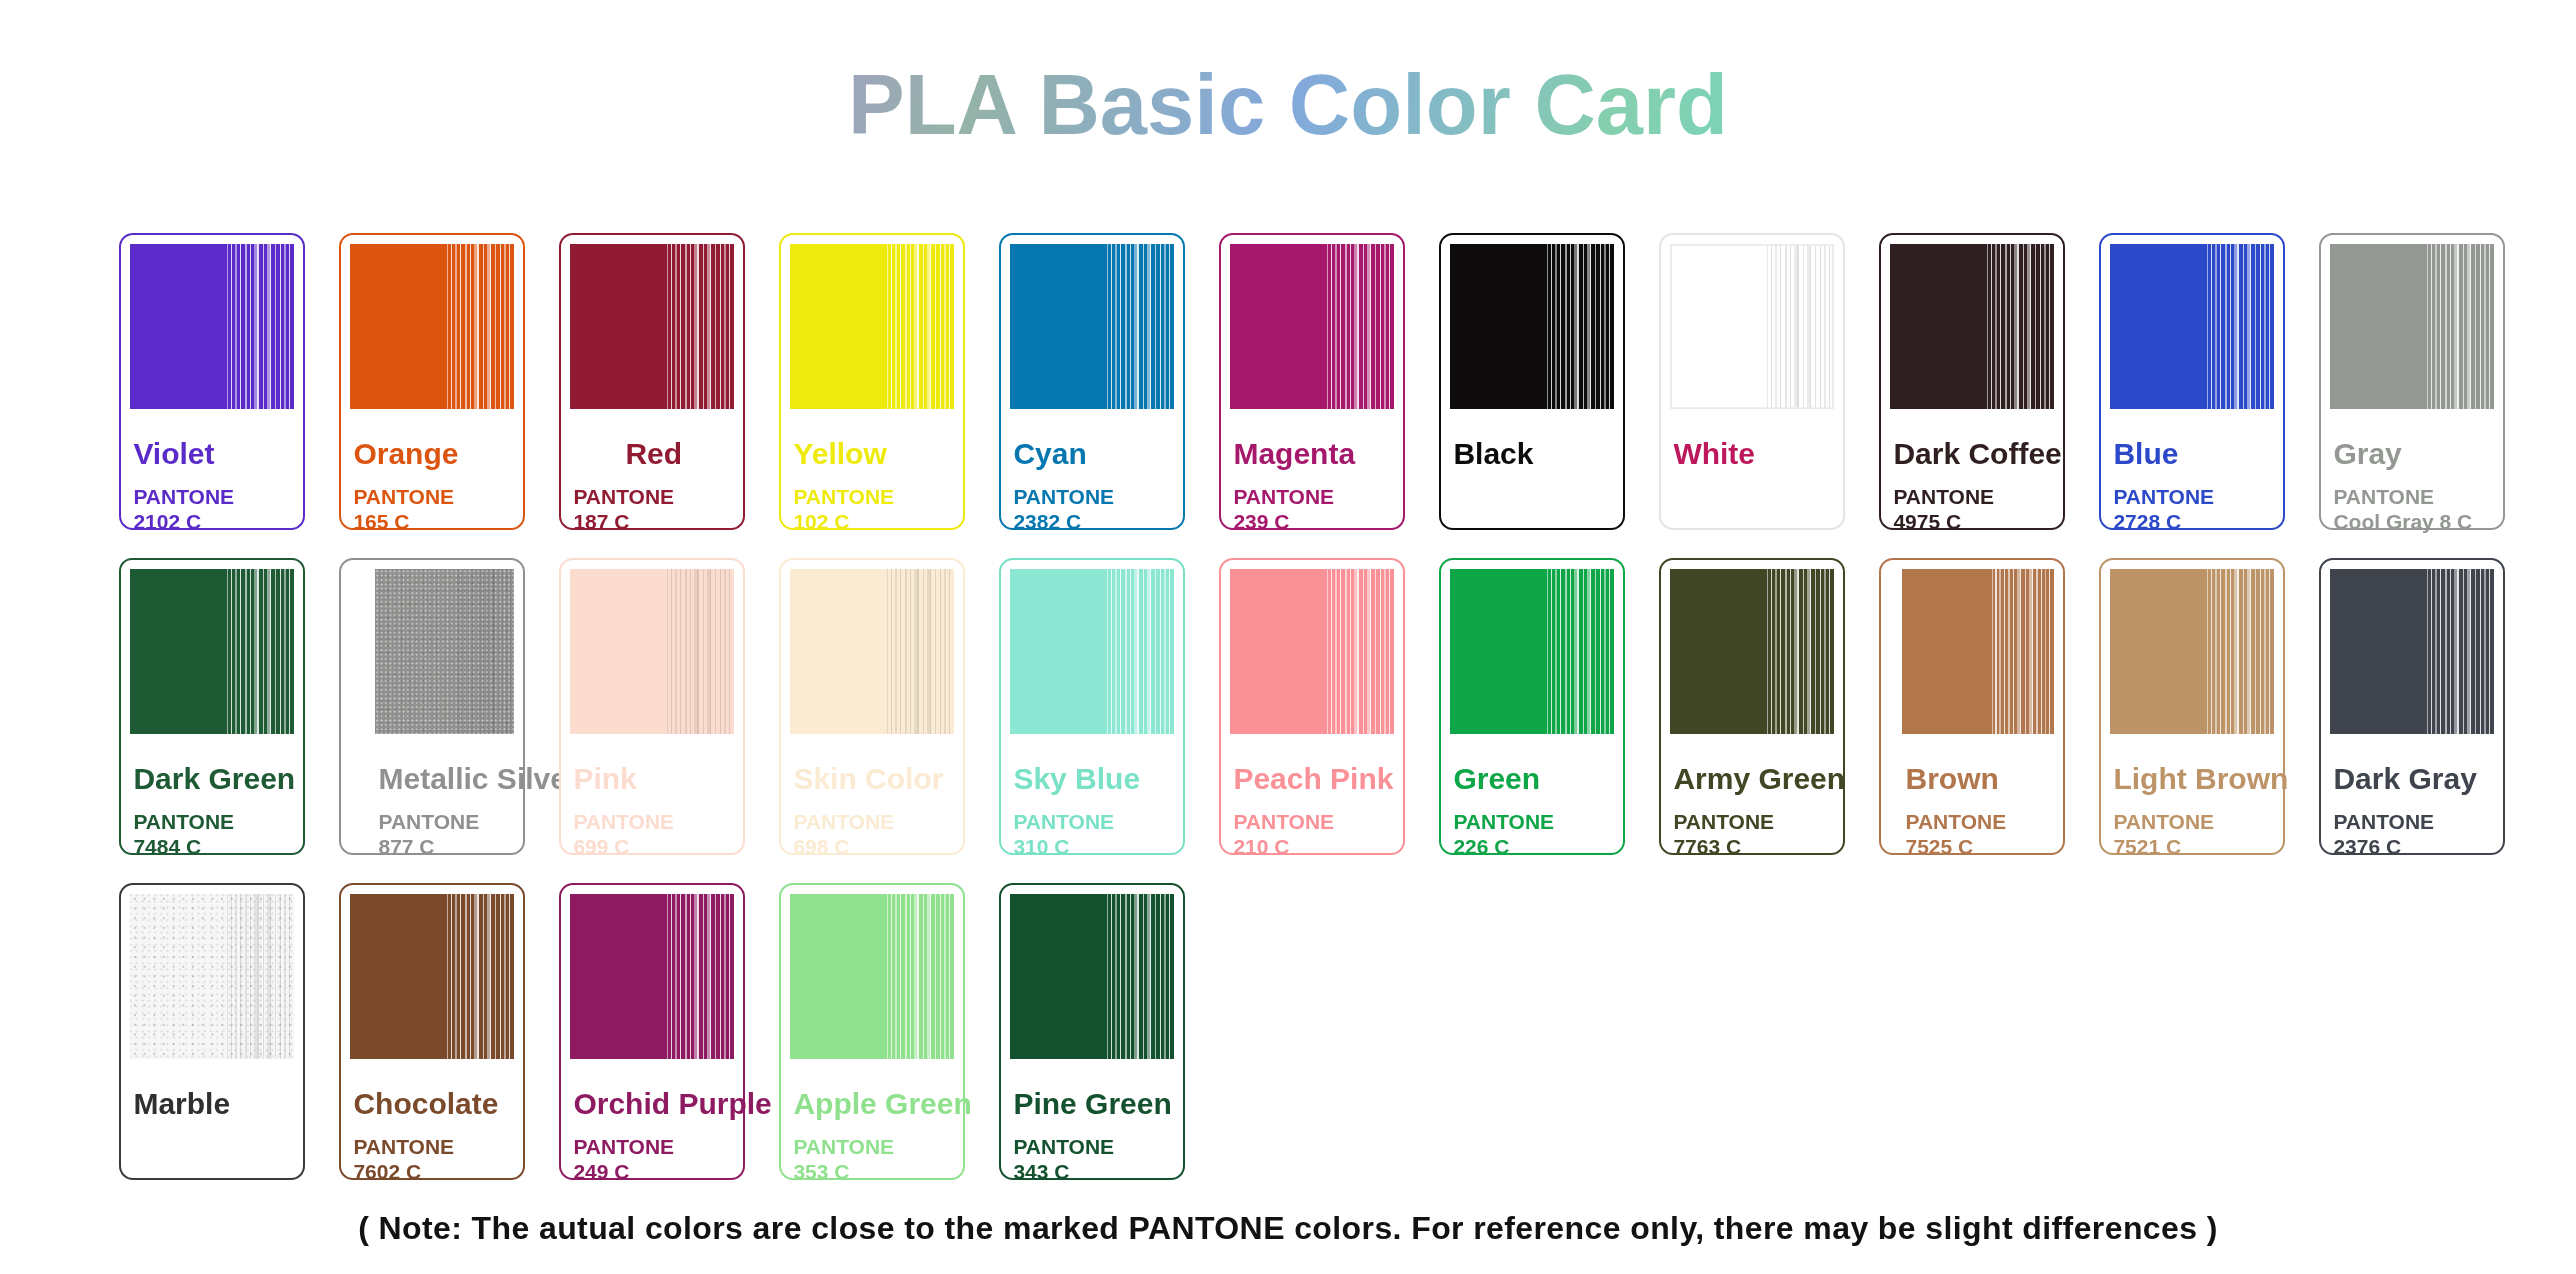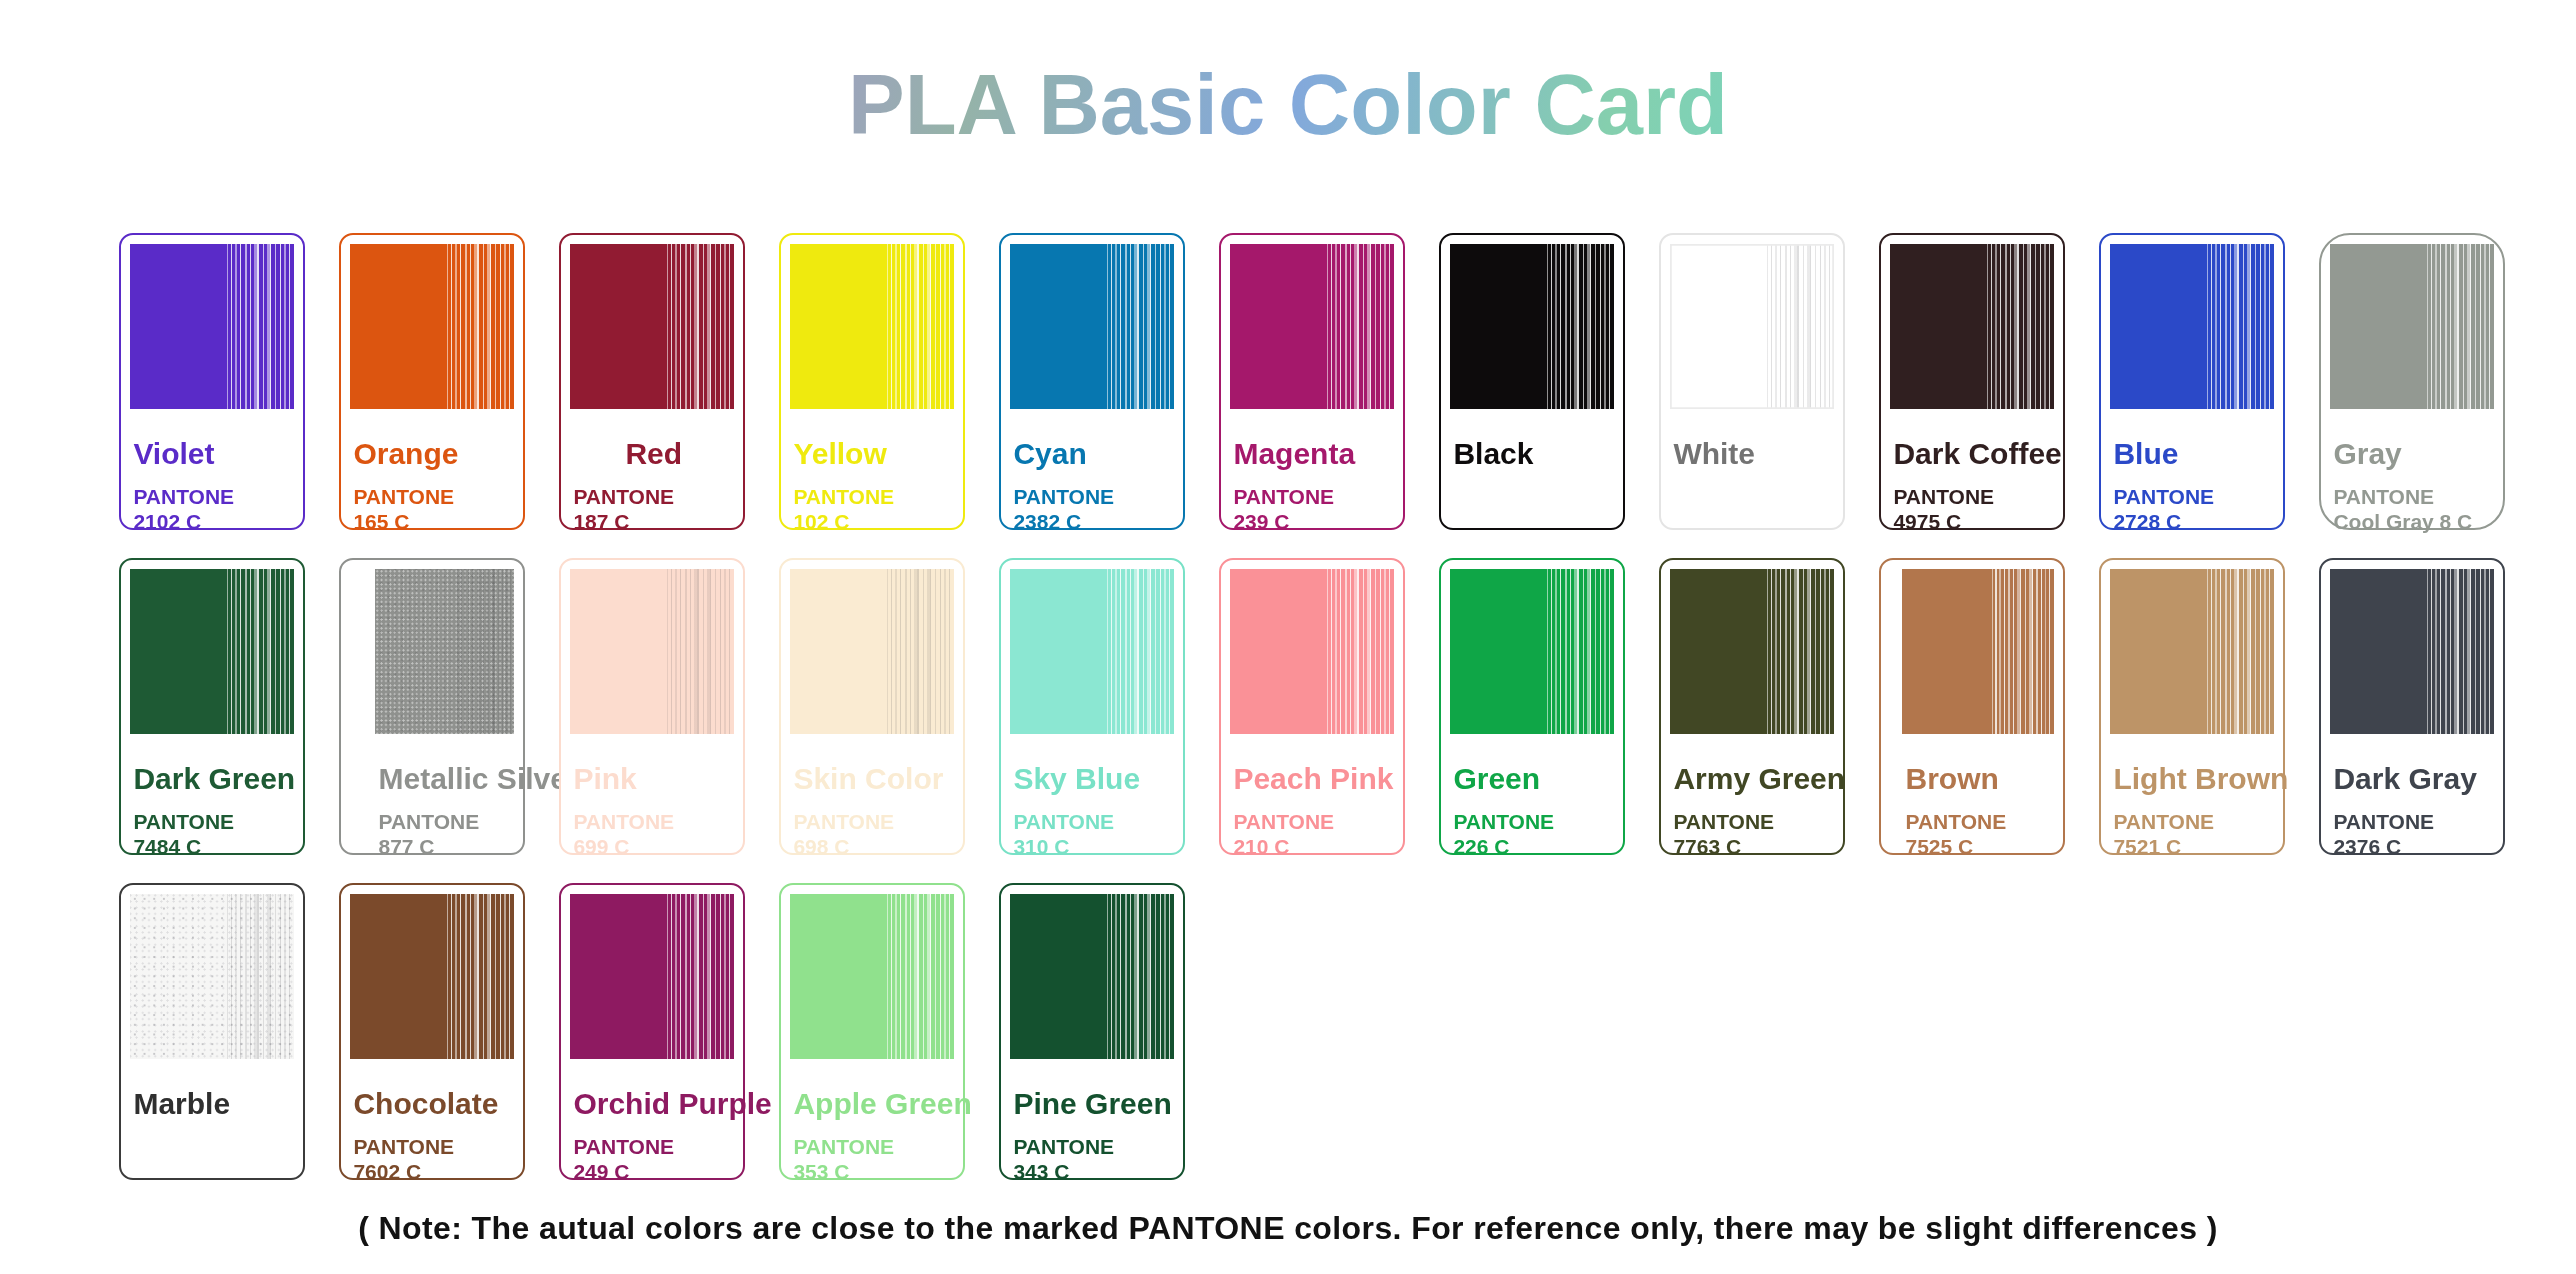--- a/index.html
+++ b/index.html
@@ -159,40 +159,40 @@
       <div>239 C</div>
     </div>
   </div>
       <div class="card" style="border-color: rgb(13, 11, 12);">
     <div class="swatch stripes-light" style="background-color: rgb(13, 11, 12);"></div>
     <div class="cname card-text" style="color: rgb(13, 11, 12);">Black</div>
 
   </div>
       <div class="card" style="border-color: rgb(228, 228, 228);">
     <div class="swatch stripes-dark" style="background-color: rgb(255, 255, 255); box-shadow: rgb(235, 235, 235) 0px 0px 0px 1.8px inset;"></div>
-    <div class="cname card-text" style="color: #737373;">White</div>
+    <div class="cname card-text" style="color: #be185d;">White</div>
 
   </div>
       <div class="card" style="border-color: rgb(48, 31, 32);">
     <div class="swatch stripes-light" style="background-color: rgb(48, 31, 32);"></div>
     <div class="cname card-text" style="color: rgb(48, 31, 32);">Dark Coffee</div>
     <div class="pantone card-text" style="color: rgb(48, 31, 32);">
       <div>PANTONE</div>
       <div>4975 C</div>
     </div>
   </div>
       <div class="card" style="border-color: rgb(43, 73, 200);">
     <div class="swatch stripes-light" style="background-color: rgb(43, 73, 200);"></div>
     <div class="cname card-text" style="color: rgb(43, 73, 200);">Blue</div>
     <div class="pantone card-text" style="color: rgb(43, 73, 200);">
       <div>PANTONE</div>
       <div>2728 C</div>
     </div>
   </div>
-      <div class="card" style="border-color: rgb(147, 153, 146); border-radius: 31px;">
+      <div class="card" style="border-color: rgb(147, 153, 146);">
     <div class="swatch stripes-light" style="background-color: rgb(147, 153, 146);"></div>
     <div class="cname card-text" style="color: rgb(147, 153, 146);">Gray</div>
     <div class="pantone card-text" style="color: rgb(147, 153, 146);">
       <div>PANTONE</div>
       <div>Cool Gray 8 C</div>
     </div>
   </div>
     </div>
   <div class="row">
       <div class="card" style="border-color: rgb(30, 90, 52); border-radius: 13px;">

